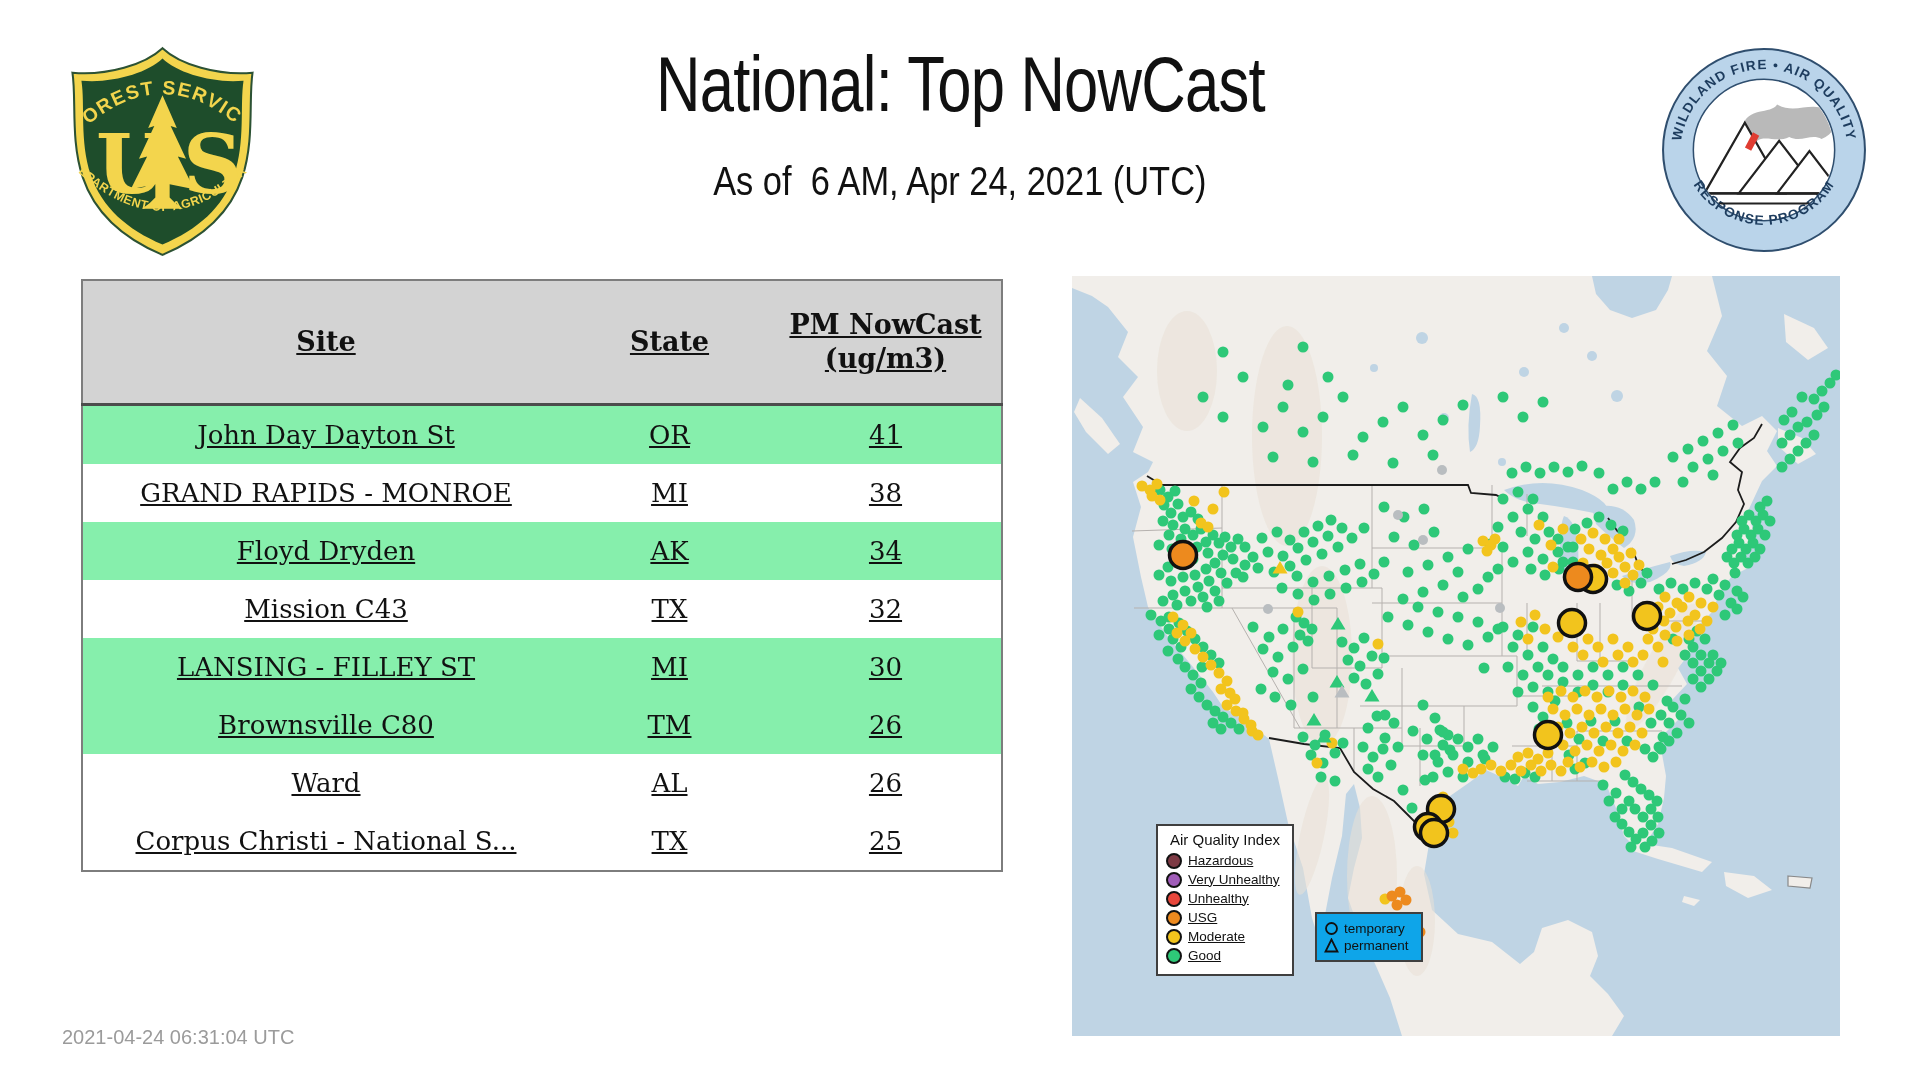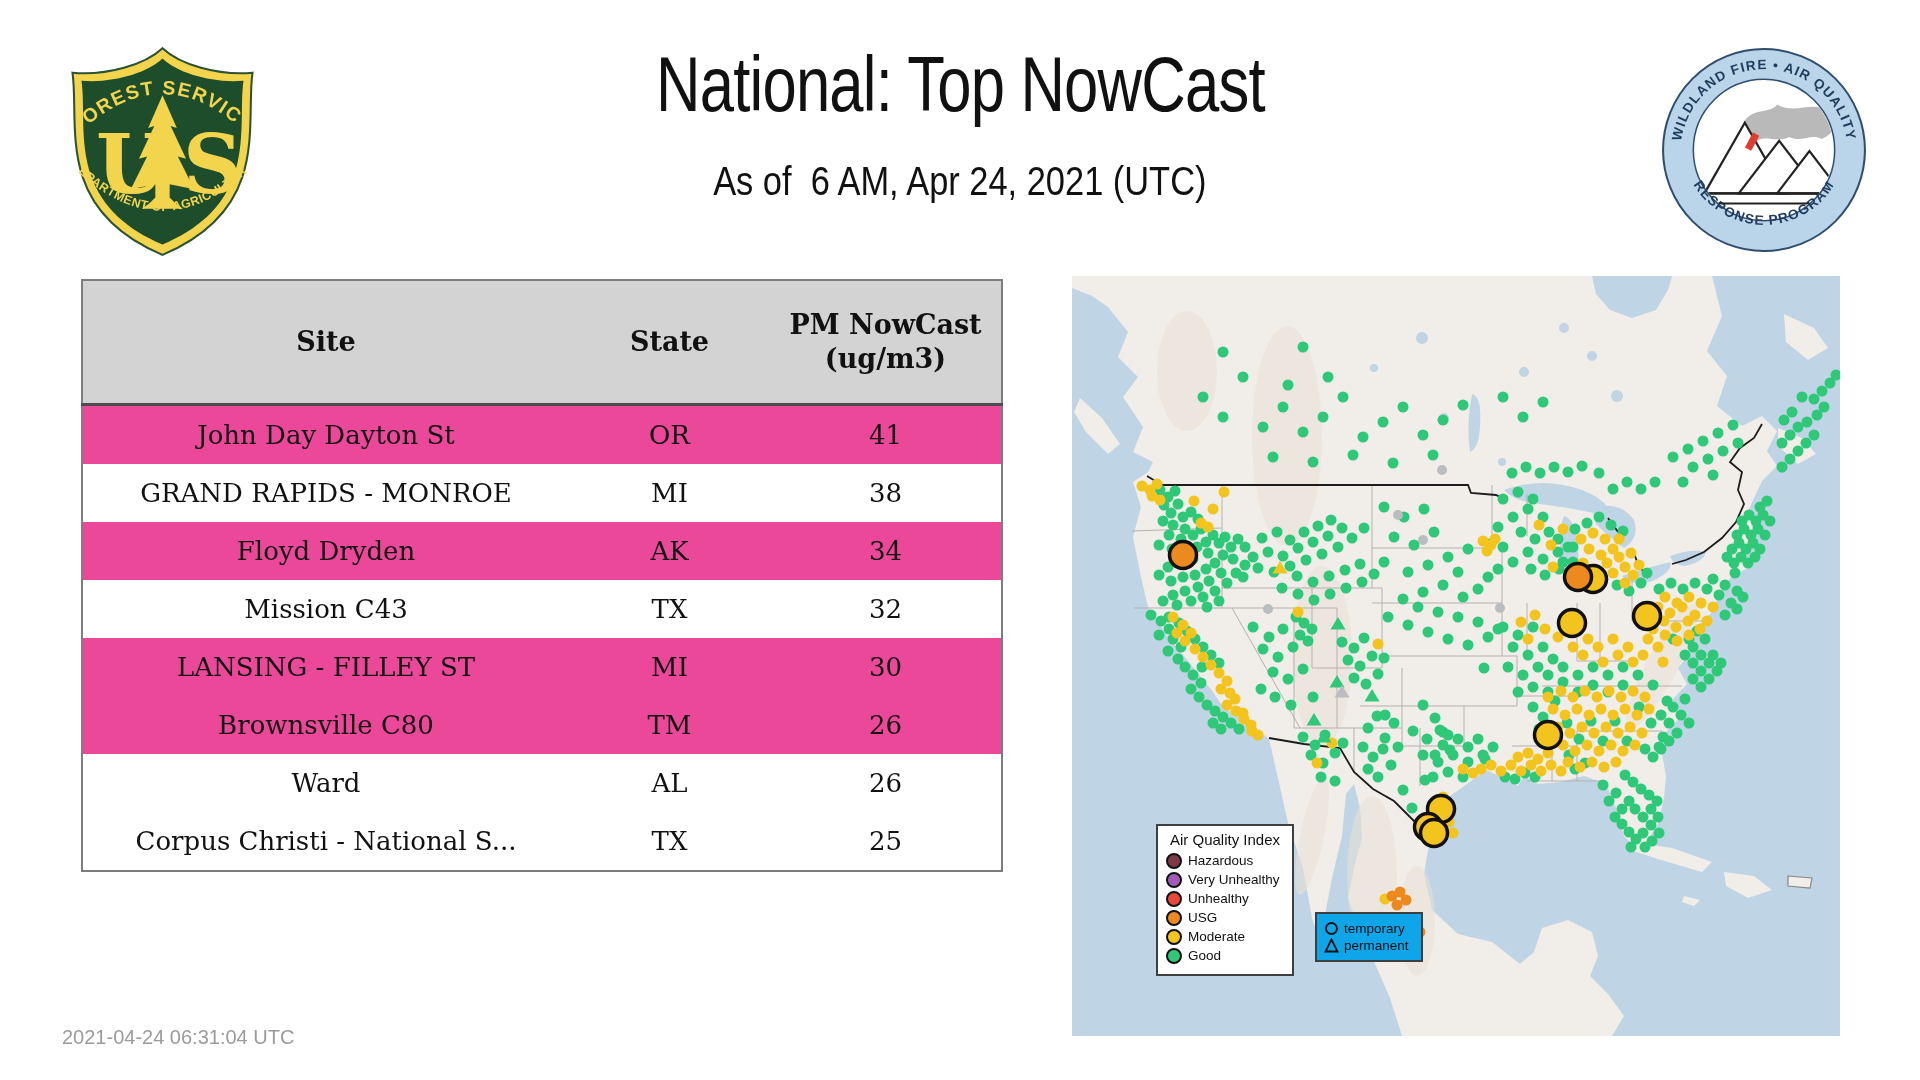--- a/index.html
+++ b/index.html
@@ -7,36 +7,36 @@
 
   
   .fs-logo{position:absolute;left:58px;top:42px;width:210px;height:220px;}
   .wf-logo{position:absolute;left:1658px;top:44px;width:212px;height:212px;}
   .titles{position:absolute;left:330px;top:40px;width:1260px;text-align:center;}
   .page-title{margin:0;font-size:77px;font-weight:500;letter-spacing:-1px;white-space:pre;display:inline-block;transform:scaleX(.80);transform-origin:center;}
   .page-subtitle{margin-top:30px;font-size:40px;font-weight:400;white-space:pre;display:inline-block;transform:scaleX(.86);transform-origin:center;}
   .subtitle-row{width:100%;text-align:center;}
 
   
-  .table-wrap{position:absolute;left:81px;top:279px;width:909px;}
+  .table-wrap{position:absolute;left:81px;top:279px;width:909px;text-decoration:underline;}
   table.nowcast{width:100%;border-collapse:collapse;border:2px solid #7d7d7d;font-family:"DejaVu Serif","Liberation Serif",serif;table-layout:fixed;}
   table.nowcast thead th{background:#d3d3d3;border-bottom:3px solid #4c4c4c;font-size:27px;font-weight:bold;height:122px;vertical-align:middle;text-align:center;padding:0 8px;line-height:1.25;}
   table.nowcast th.col-site{width:470px;}
   table.nowcast th.col-state{width:185px;}
   table.nowcast th.col-pm{width:215px;}
   table.nowcast tbody td{font-size:26px;text-align:center;height:58px;padding:0 6px;white-space:nowrap;overflow:hidden;}
-  table.nowcast tbody tr.odd{background:#ec4899;}
+  table.nowcast tbody tr.odd{background:#86efac;}
   table.nowcast tbody tr.even{background:#ffffff;}
 
   
   .map-wrap{position:absolute;left:1072px;top:276px;width:768px;height:760px;}
   .map-wrap svg.basemap{position:absolute;left:0;top:0;}
   .aqi-legend{position:absolute;left:84px;top:548px;width:138px;background:#fff;border:2px solid #3f3f3f;padding:3px 8px 7px;box-sizing:border-box;}
   .aqi-title{font-size:15px;text-align:center;margin:2px 0 5px;color:#111;}
-  .aqi-item{display:flex;align-items:center;margin:3px 0;font-size:13.5px;line-height:1.1;}
+  .aqi-item{display:flex;align-items:center;margin:3px 0;font-size:13.5px;line-height:1.1;text-decoration:underline;}
   .swatch{width:12px;height:12px;border-radius:50%;border:2px solid #111;margin-right:6px;flex:none;}
   .marker-legend{position:absolute;left:243px;top:636px;width:108px;background:#0ea5e9;border:2px solid #3f3f3f;padding:5px 7px;box-sizing:border-box;}
   .mk-row{display:flex;align-items:center;font-size:13.5px;margin:2px 0;}
   .mk-row svg{margin-right:5px;flex:none;}
 
   .timestamp{position:absolute;left:62px;top:1026px;font-size:20px;color:#9b9b9b;}
 </style>
 </head>
 <body>
 

